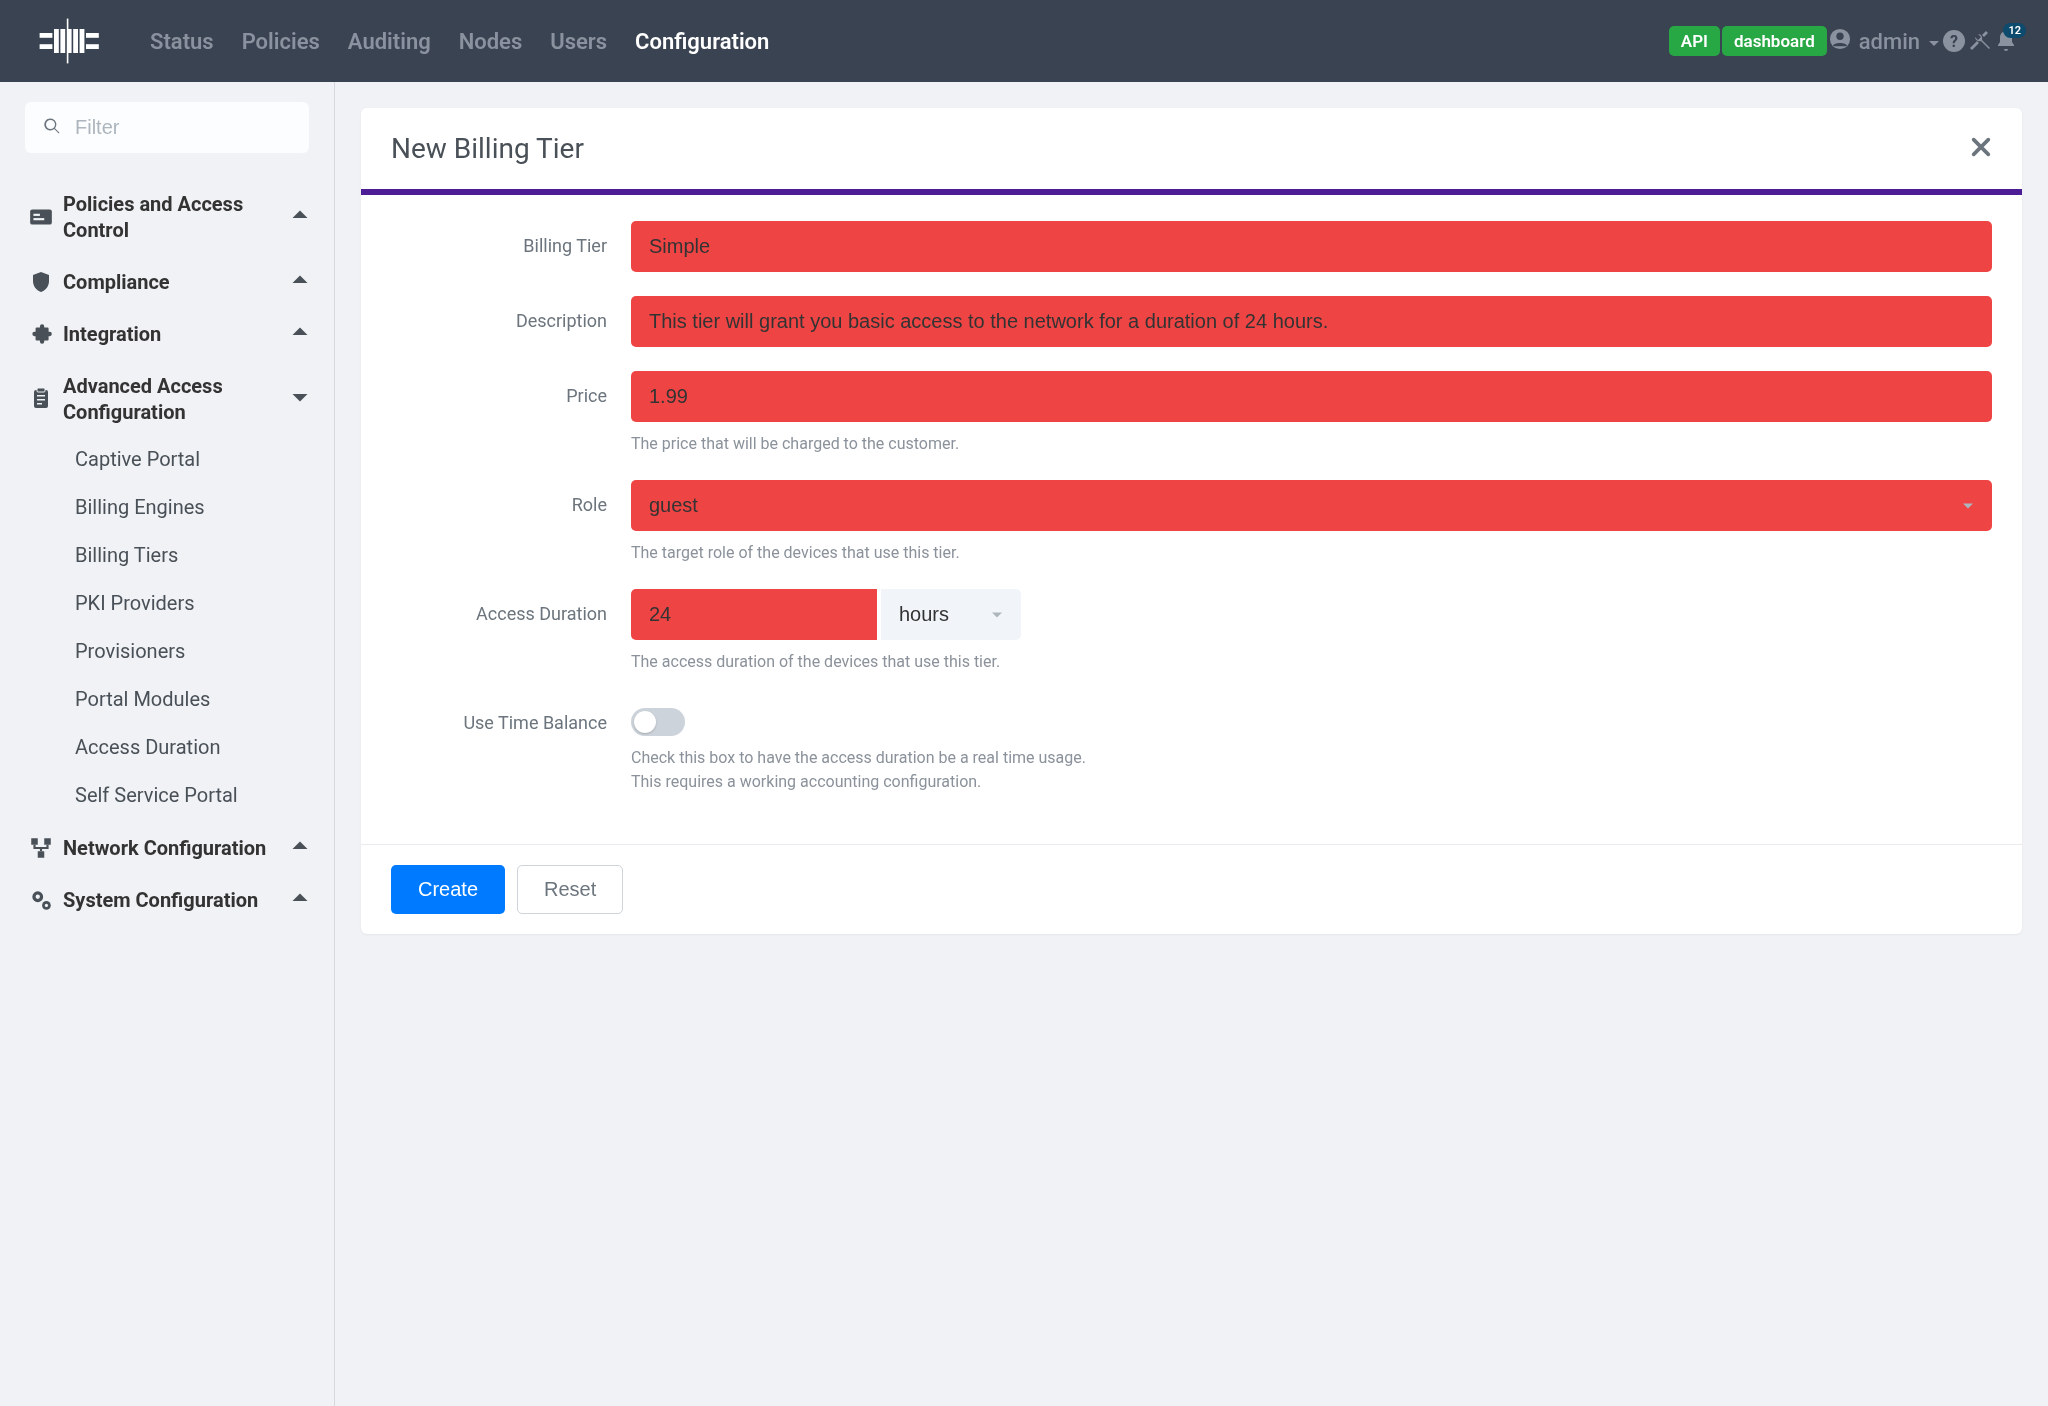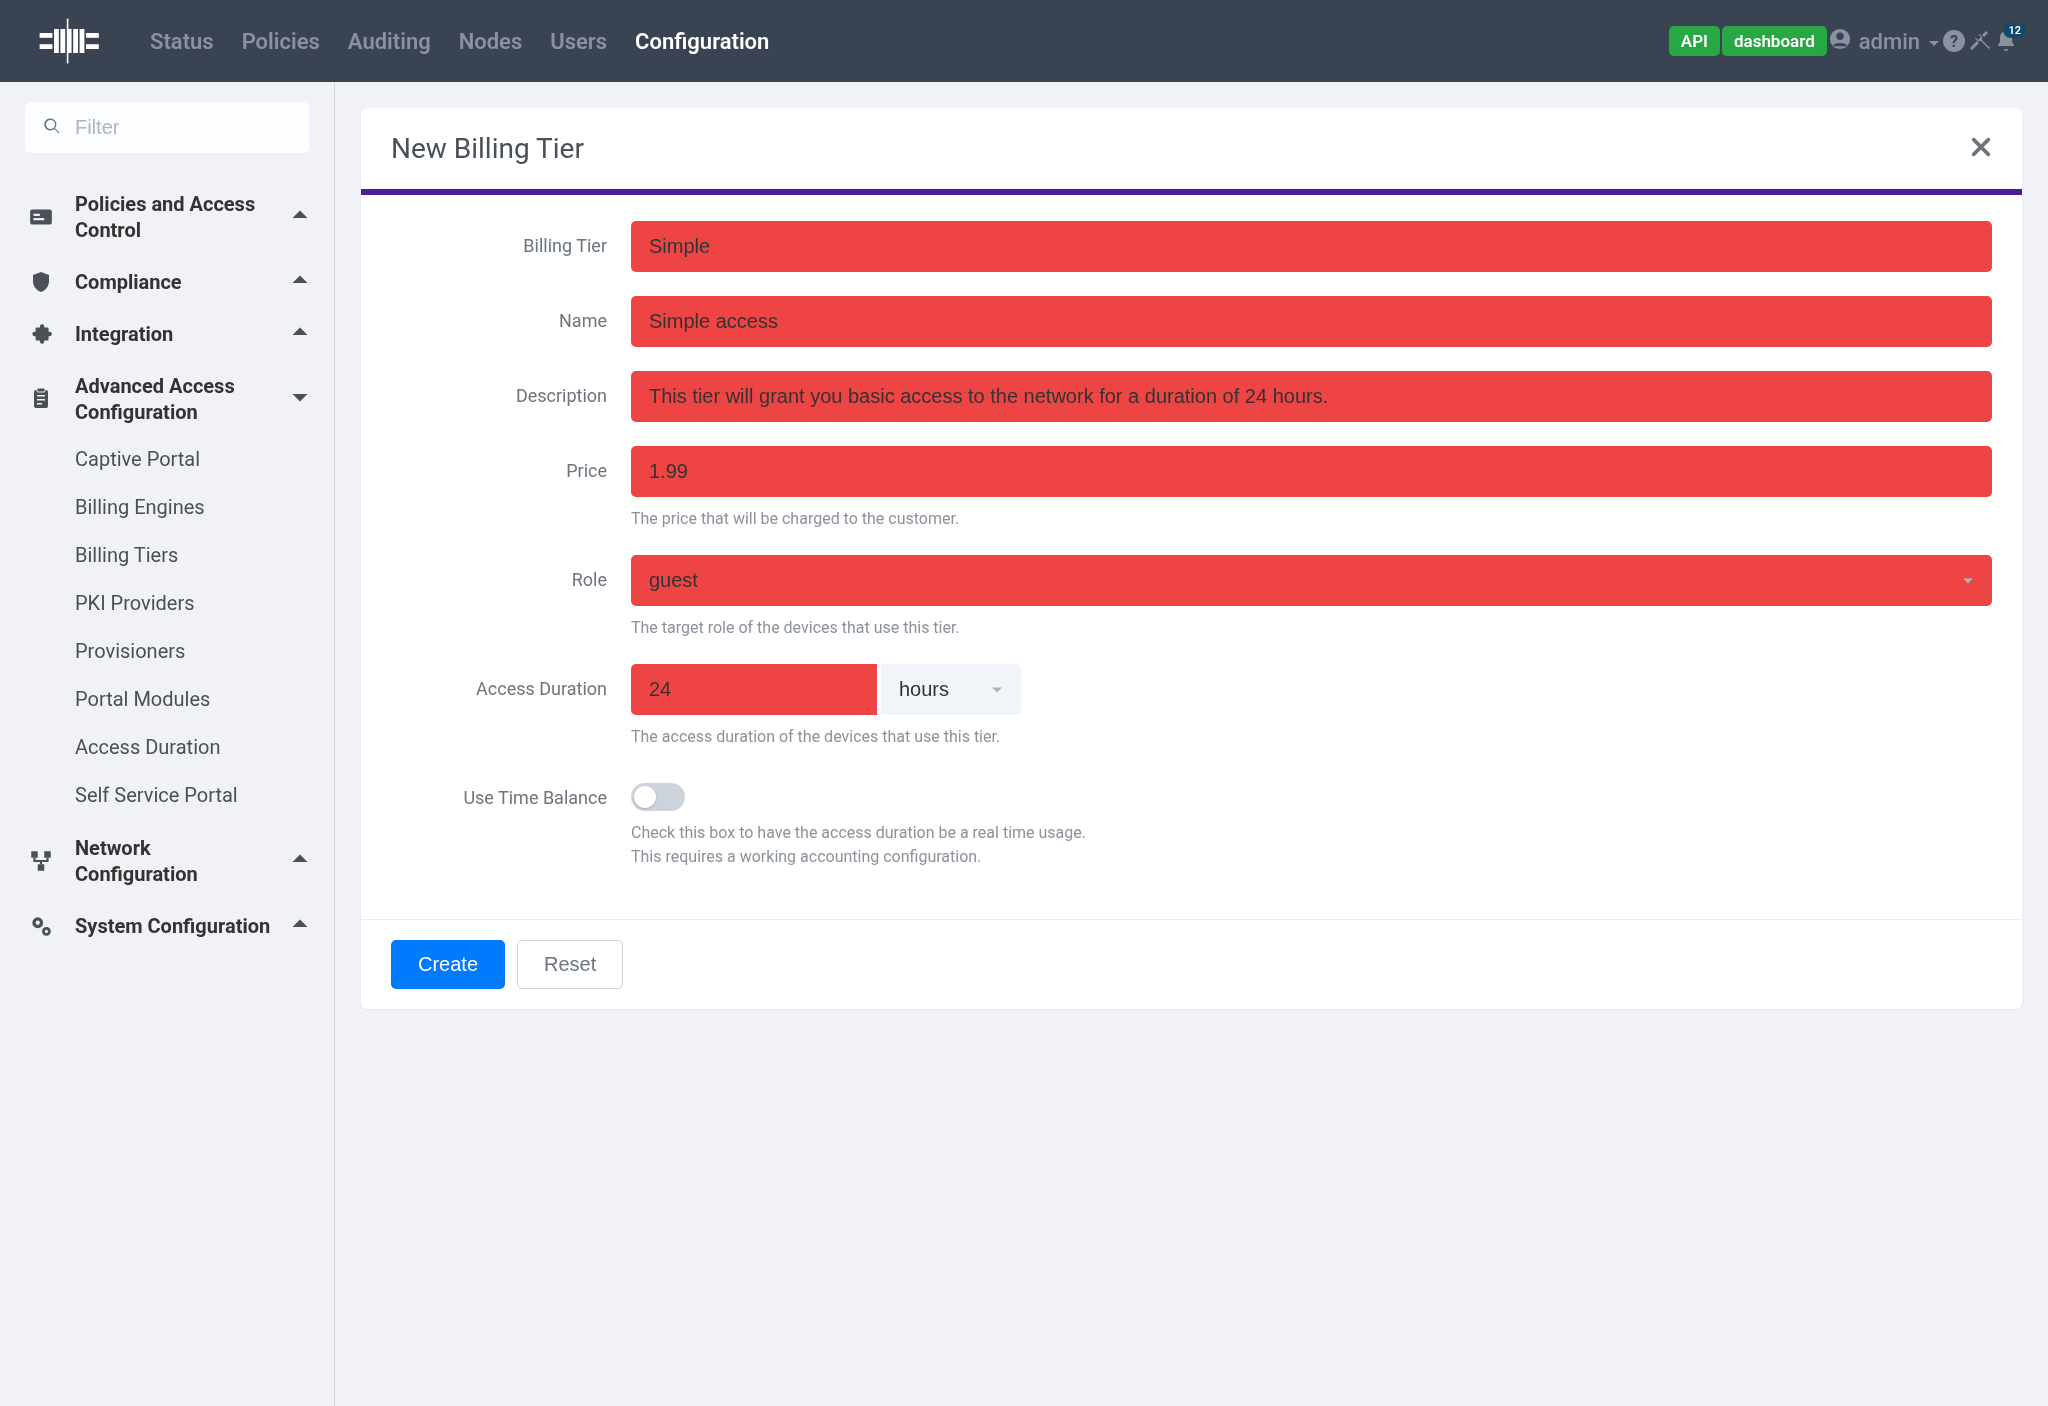--- a/index.html
+++ b/index.html
@@ -19,21 +19,21 @@
 .icon-btn { color: #8a929f; cursor: pointer; display: flex; align-items: center; position: relative; }
 .notif-badge { position: absolute; top: -6px; right: -8px; background: #0c4a6e; color: #fff; font-size: 11px; font-weight: 600; border-radius: 10px; padding: 1px 5px; min-width: 18px; text-align: center; }
 
 .content-area { display: flex; min-height: calc(100vh - 82px); }
 .sidebar { width: 335px; background: #f0f2f5; border-right: 1px solid #d5d9de; padding: 20px 25px; }
 .filter-box { background: #fcfdfe; border-radius: 6px; padding: 14px 18px; display: flex; align-items: center; gap: 14px; margin-bottom: 28px; }
 .filter-box input { border: none; background: transparent; font-size: 20px; color: #6c757d; outline: none; flex: 1; }
 .filter-box input::placeholder { color: #adb5bd; }
 
 .side-section { margin-bottom: 6px; }
-.side-header { display: flex; align-items: center; gap: 18px; padding: 10px 0; cursor: pointer; justify-content: space-between; }
+.side-header { display: flex; align-items: center; gap: 6px; padding: 10px 0; cursor: pointer; justify-content: space-between; }
 .side-icon { width: 32px; color: #495057; display: flex; justify-content: center; }
 .side-title { flex: 1; font-size: 20px; font-weight: 700; color: #333; line-height: 1.3; }
 .side-chevron { color: #495057; }
 .side-items { padding-left: 50px; }
 .side-item { padding: 12px 0; font-size: 20px; color: #495057; cursor: pointer; }
 
 .main { flex: 1; padding: 26px; }
 .card { background: #fff; border-radius: 6px; box-shadow: 0 1px 3px rgba(0,0,0,0.05); }
 .card-header { padding: 24px 30px; border-bottom: 6px solid #4c1d95; display: flex; align-items: center; justify-content: space-between; }
 .card-title { font-size: 28px; font-weight: 400; color: #495057; }
@@ -249,26 +249,20 @@
       </div>
       <div class="card-body">
 
         <div class="form-row">
           <div class="form-label">Billing Tier</div>
           <div class="form-control-wrap">
             <input class="form-control" value="Simple" style="">
           </div>
         </div>
 
-        <div class="form-row">
-          <div class="form-label">Name</div>
-          <div class="form-control-wrap">
-            <input class="form-control" value="Simple access" style="">
-          </div>
-        </div>
 
         <div class="form-row">
           <div class="form-label">Description</div>
           <div class="form-control-wrap">
             <input class="form-control" value="This tier will grant you basic access to the network for a duration of 24 hours." style="">
           </div>
         </div>
 
         <div class="form-row">
           <div class="form-label">Price</div>

